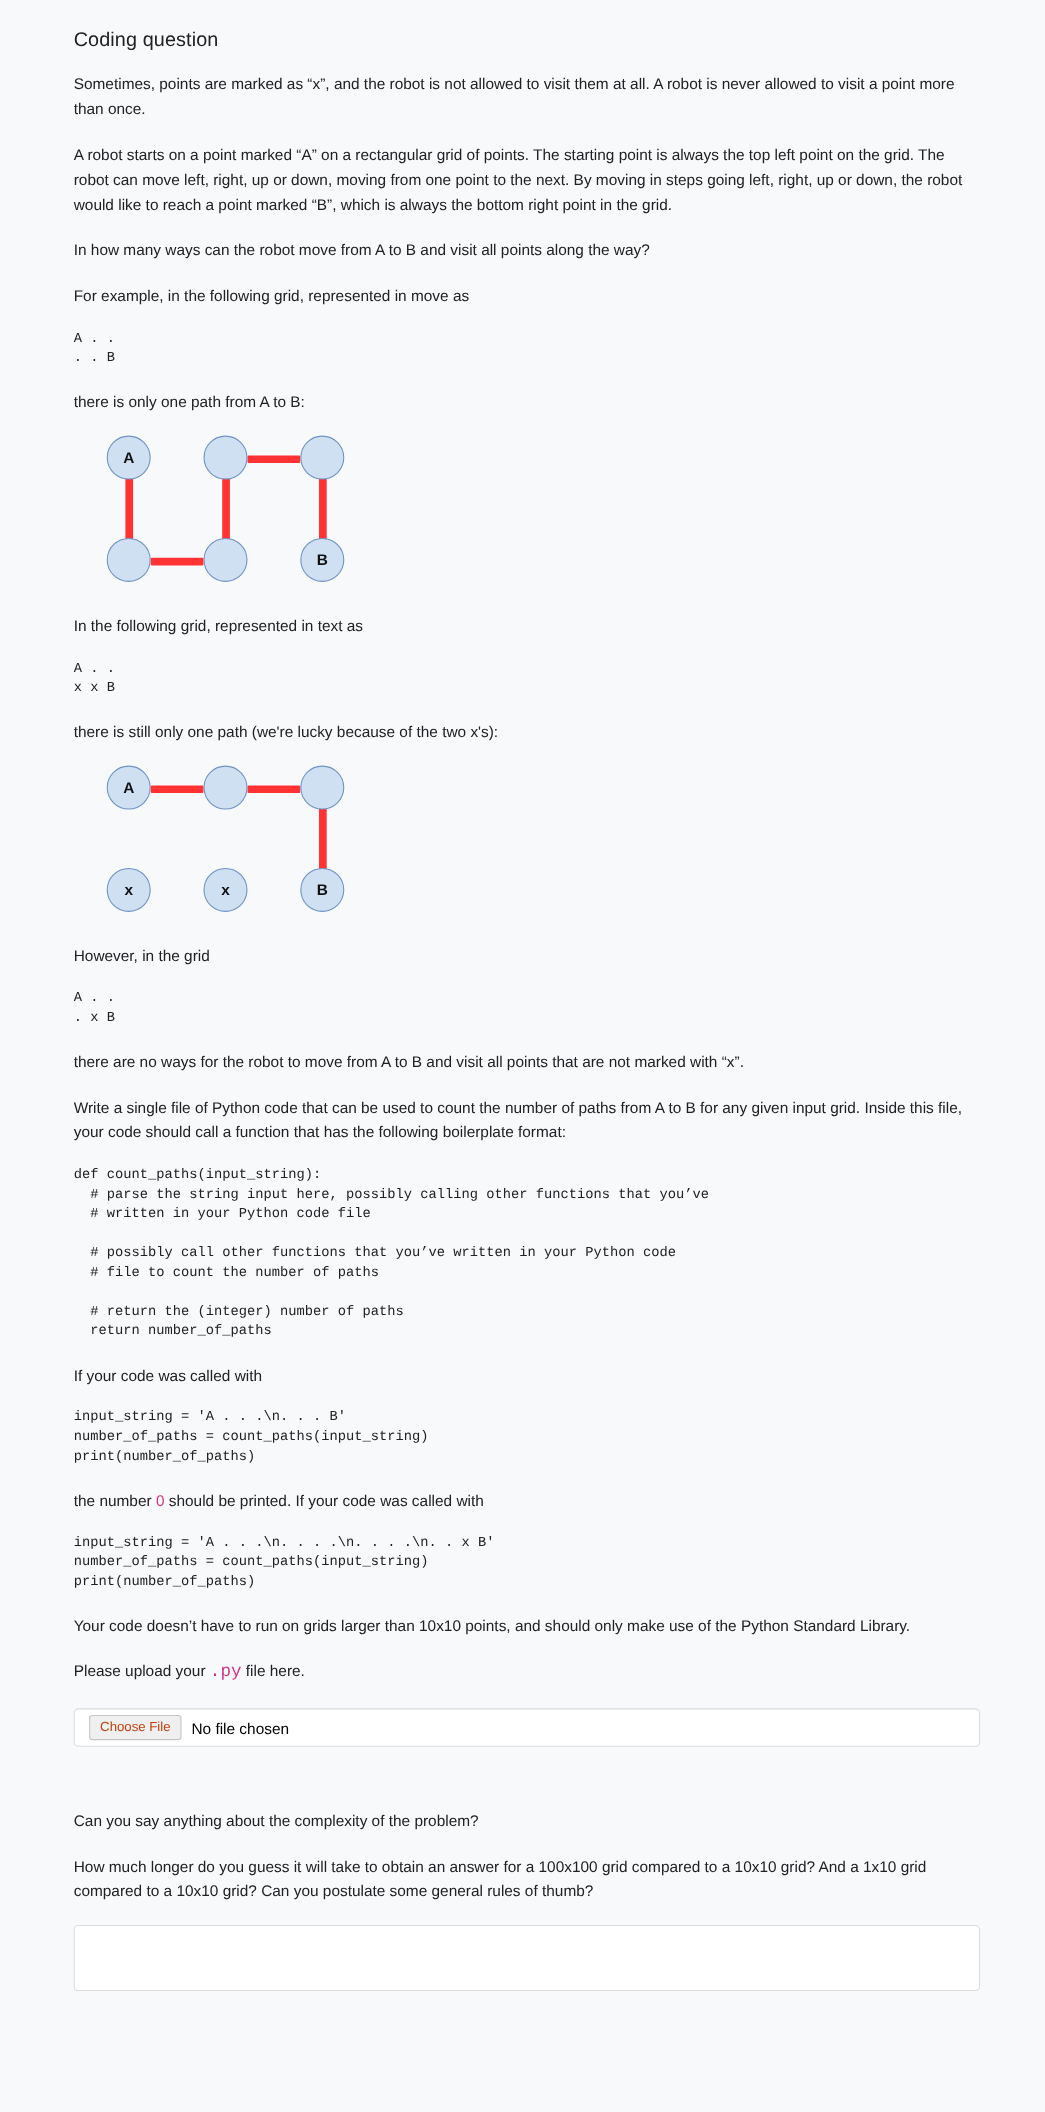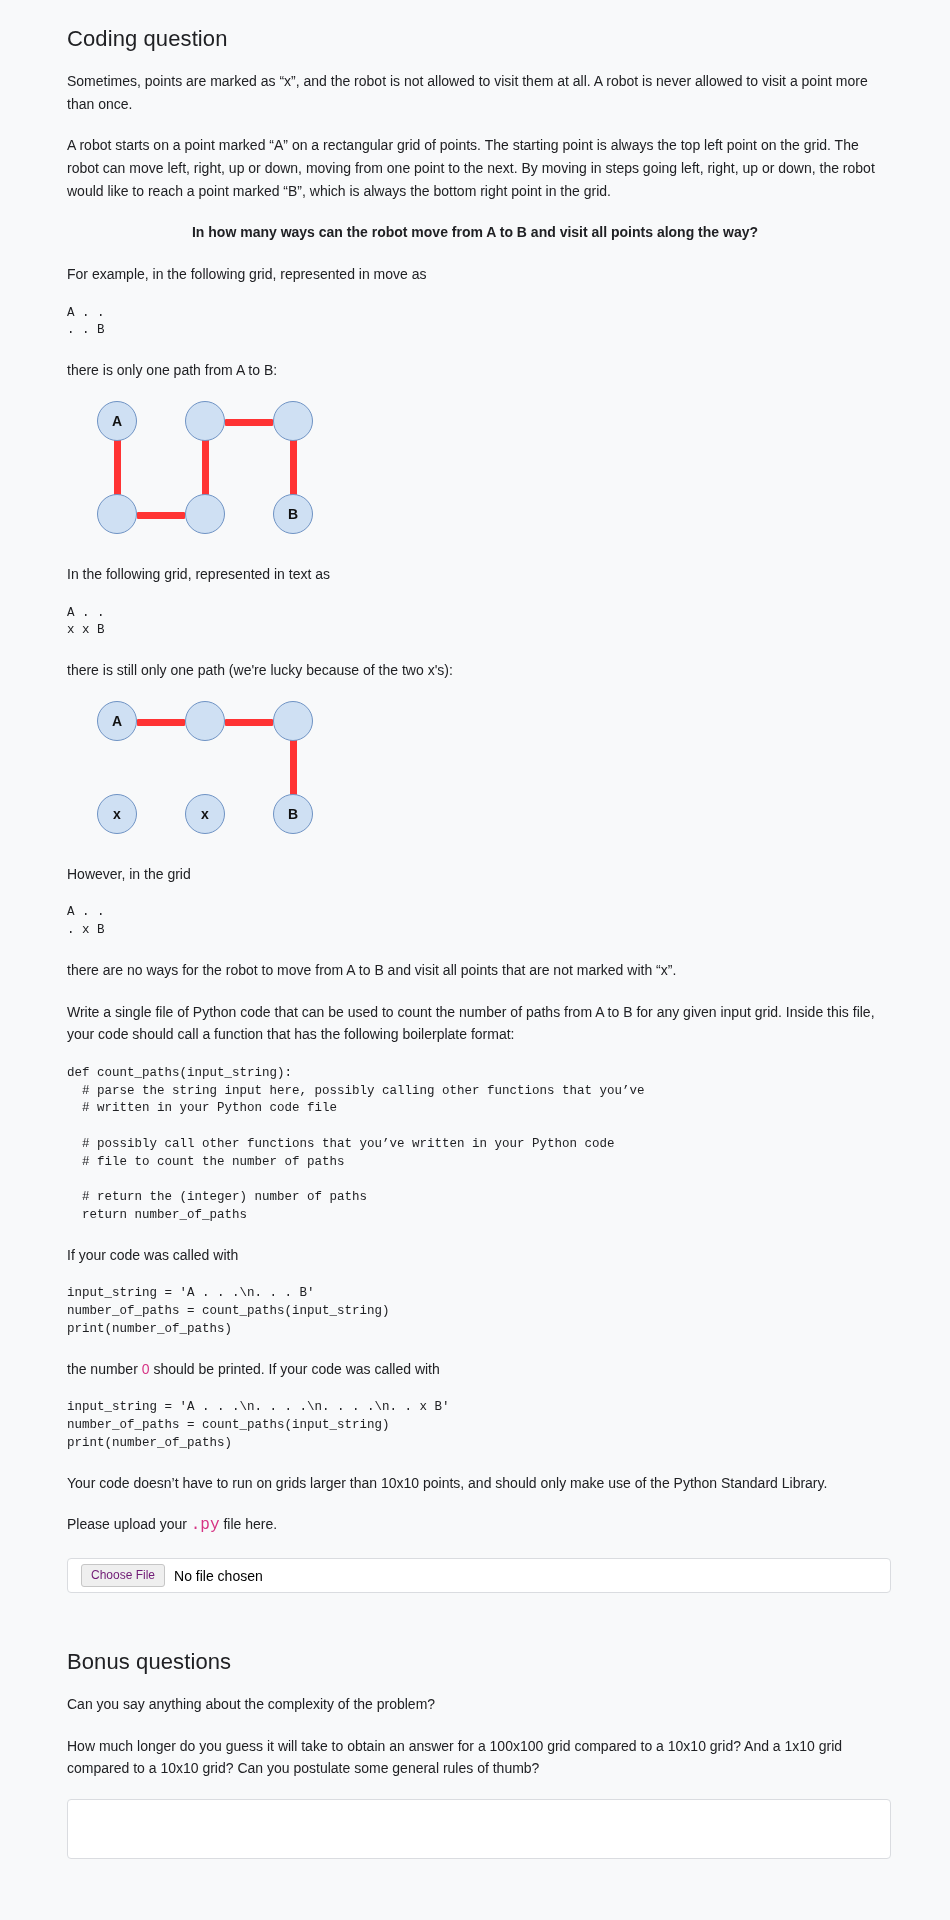--- a/index.html
+++ b/index.html
@@ -18,33 +18,33 @@
     min-height: 1920px;
     background: #f8f9fa;
     padding: 26px 0 0 0;
   }
   .wrap {
     width: 824px;
     margin: 0 auto;
     padding: 0 4px;
   }
   h1.section-title {
-    font-size: 22px;
+    font-size: 18px;
     font-weight: 400;
     color: #202124;
     margin: 0 0 18px 0;
     letter-spacing: 0.1px;
   }
   p.para {
     font-size: 14px;
     line-height: 1.62;
     color: #202124;
     margin: 0 0 19px 0;
   }
-  p.para.bold { font-weight: 700; text-align: center; }
+  p.para.bold { font-weight: 400; }
   pre.code {
     font-family: "Liberation Mono", "DejaVu Sans Mono", monospace;
     font-size: 12.5px;
     line-height: 1.42;
     color: #202124;
     margin: 0 0 19px 0;
     white-space: pre;
     background: transparent;
   }
   code.inline {
@@ -80,21 +80,21 @@
     display: flex;
     align-items: center;
     padding: 0 0 0 13px;
     margin: 2px 0 0 0;
   }
   .choose-btn {
     background: #efefef;
     border: 1px solid #c6c6c6;
     border-radius: 3px;
     font-size: 12px;
-    color: #701a75;
+    color: #c2410c;
     padding: 3px 9px;
     font-family: "Liberation Sans", sans-serif;
     line-height: 1.2;
   }
   .file-status {
     font-size: 14px;
     color: #000000;
     margin-left: 9px;
   }
 
@@ -195,21 +195,20 @@
 
     <p class="para"><span>Please upload your </span><code class="inline">.py</code><span> file here.</span></p>
 
     <div class="file-field">
       <span class="choose-btn">Choose File</span>
       <span class="file-status">No file chosen</span>
     </div>
 
     <div class="spacer-lg"></div>
 
-    <h1 class="section-title">Bonus questions</h1>
 
     <p class="para">Can you say anything about the complexity of the problem?</p>
     <p class="para">How much longer do you guess it will take to obtain an answer for a 100x100 grid compared to a 10x10 grid? And a 1x10 grid compared to a 10x10 grid? Can you postulate some general rules of thumb?</p>
 
     <div class="answer-box"></div>
 
   </div>
 </div>
 
 </body></html>

